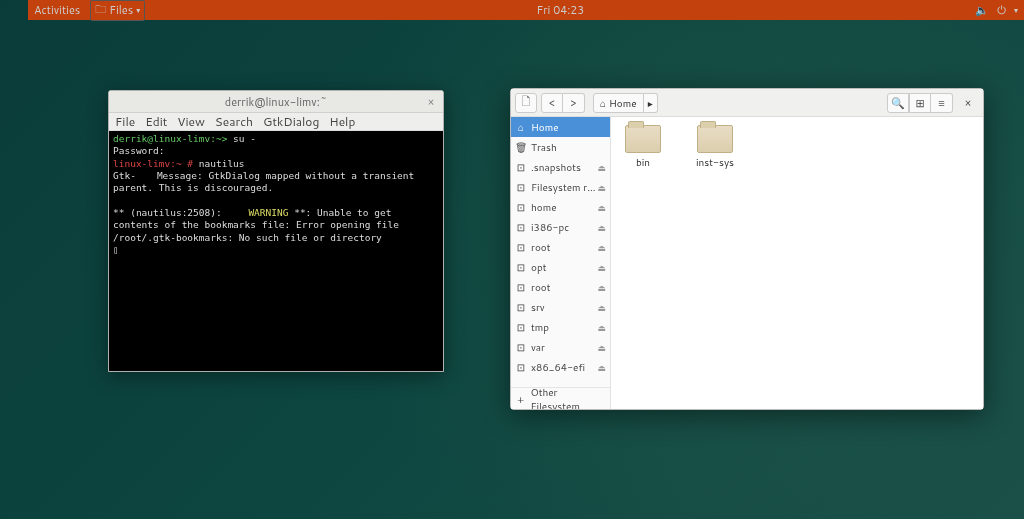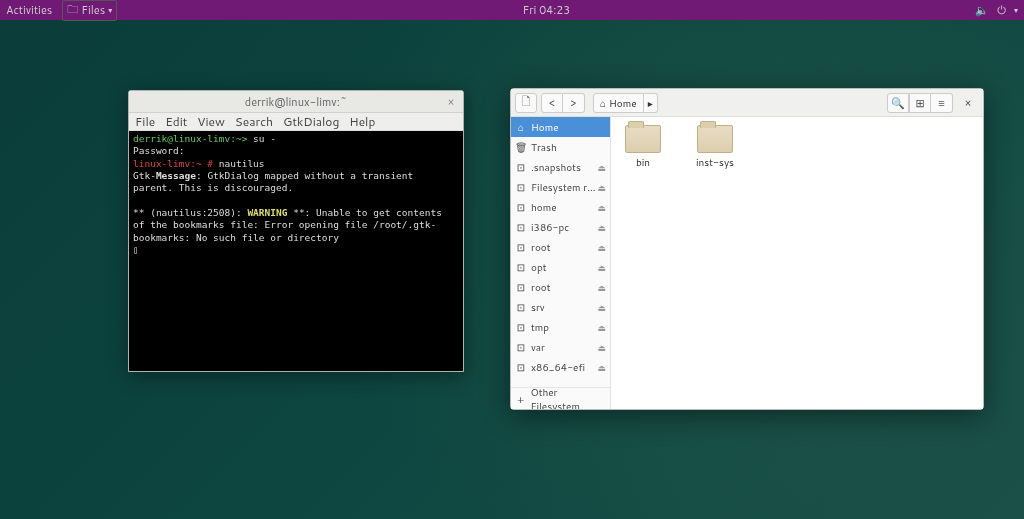--- a/index.html
+++ b/index.html
@@ -10,37 +10,38 @@
         radial-gradient(circle at 70% 40%, rgba(90,140,90,0.15) 0%, transparent 50%),
         linear-gradient(135deg, #0a3d3a 0%, #0d4540 50%, #1a5048 100%);
       font-family: "Cantarell", "Segoe UI", sans-serif;
       font-size: 11px;
       overflow: hidden;
       position: relative;
     }
     
     .topbar {
       height: 20px;
-      background: #701a75;
+      background: #c2410c;
       color: #ccc;
       display: flex;
       align-items: center;
       padding: 0 6px;
       font-size: 11px;
+      margin-left: 28px;
     }
     .topbar-left { display: flex; align-items: center; gap: 10px; }
     .topbar-center { flex: 1; text-align: center; }
     .topbar-right { display: flex; align-items: center; gap: 8px; }
     .app-menu { border: 1px solid #555; border-radius: 2px; padding: 0 4px; display:flex; align-items:center; gap:3px;}
     .tri-down { font-size:8px; }
 
     
     .terminal-win {
       position: absolute;
-      left: 128px; top: 90px;
+      left: 108px; top: 90px;
       width: 336px; height: 282px;
       background: #e8e8e5;
       border: 1px solid #b0b0b0;
       border-radius: 3px 3px 0 0;
       box-shadow: 0 4px 20px rgba(0,0,0,0.4);
       display: flex; flex-direction: column;
     }
     .term-titlebar {
       height: 22px;
       background: #e8e8e5;
@@ -64,21 +65,21 @@
       flex:1; background:#000; color:#ddd;
       font-family: "DejaVu Sans Mono", monospace;
       font-size:9.5px; line-height:1.3;
       padding:2px 4px;
       white-space:pre-wrap;
       overflow:hidden;
     }
     .t-green{color:#6c6;}
     .t-red{color:#d44;}
     .t-yellow{color:#dd6;}
-    .t-bold{font-weight:bold;}
+    .t-bold{font-weight:normal;margin-left:21px;}
 
     
     .files-win {
       position:absolute;
       left:510px; top:88px;
       width:474px; height:322px;
       background:#f6f6f6;
       border:1px solid #bbb;
       border-radius:4px;
       box-shadow:0 6px 28px rgba(0,0,0,0.45);

